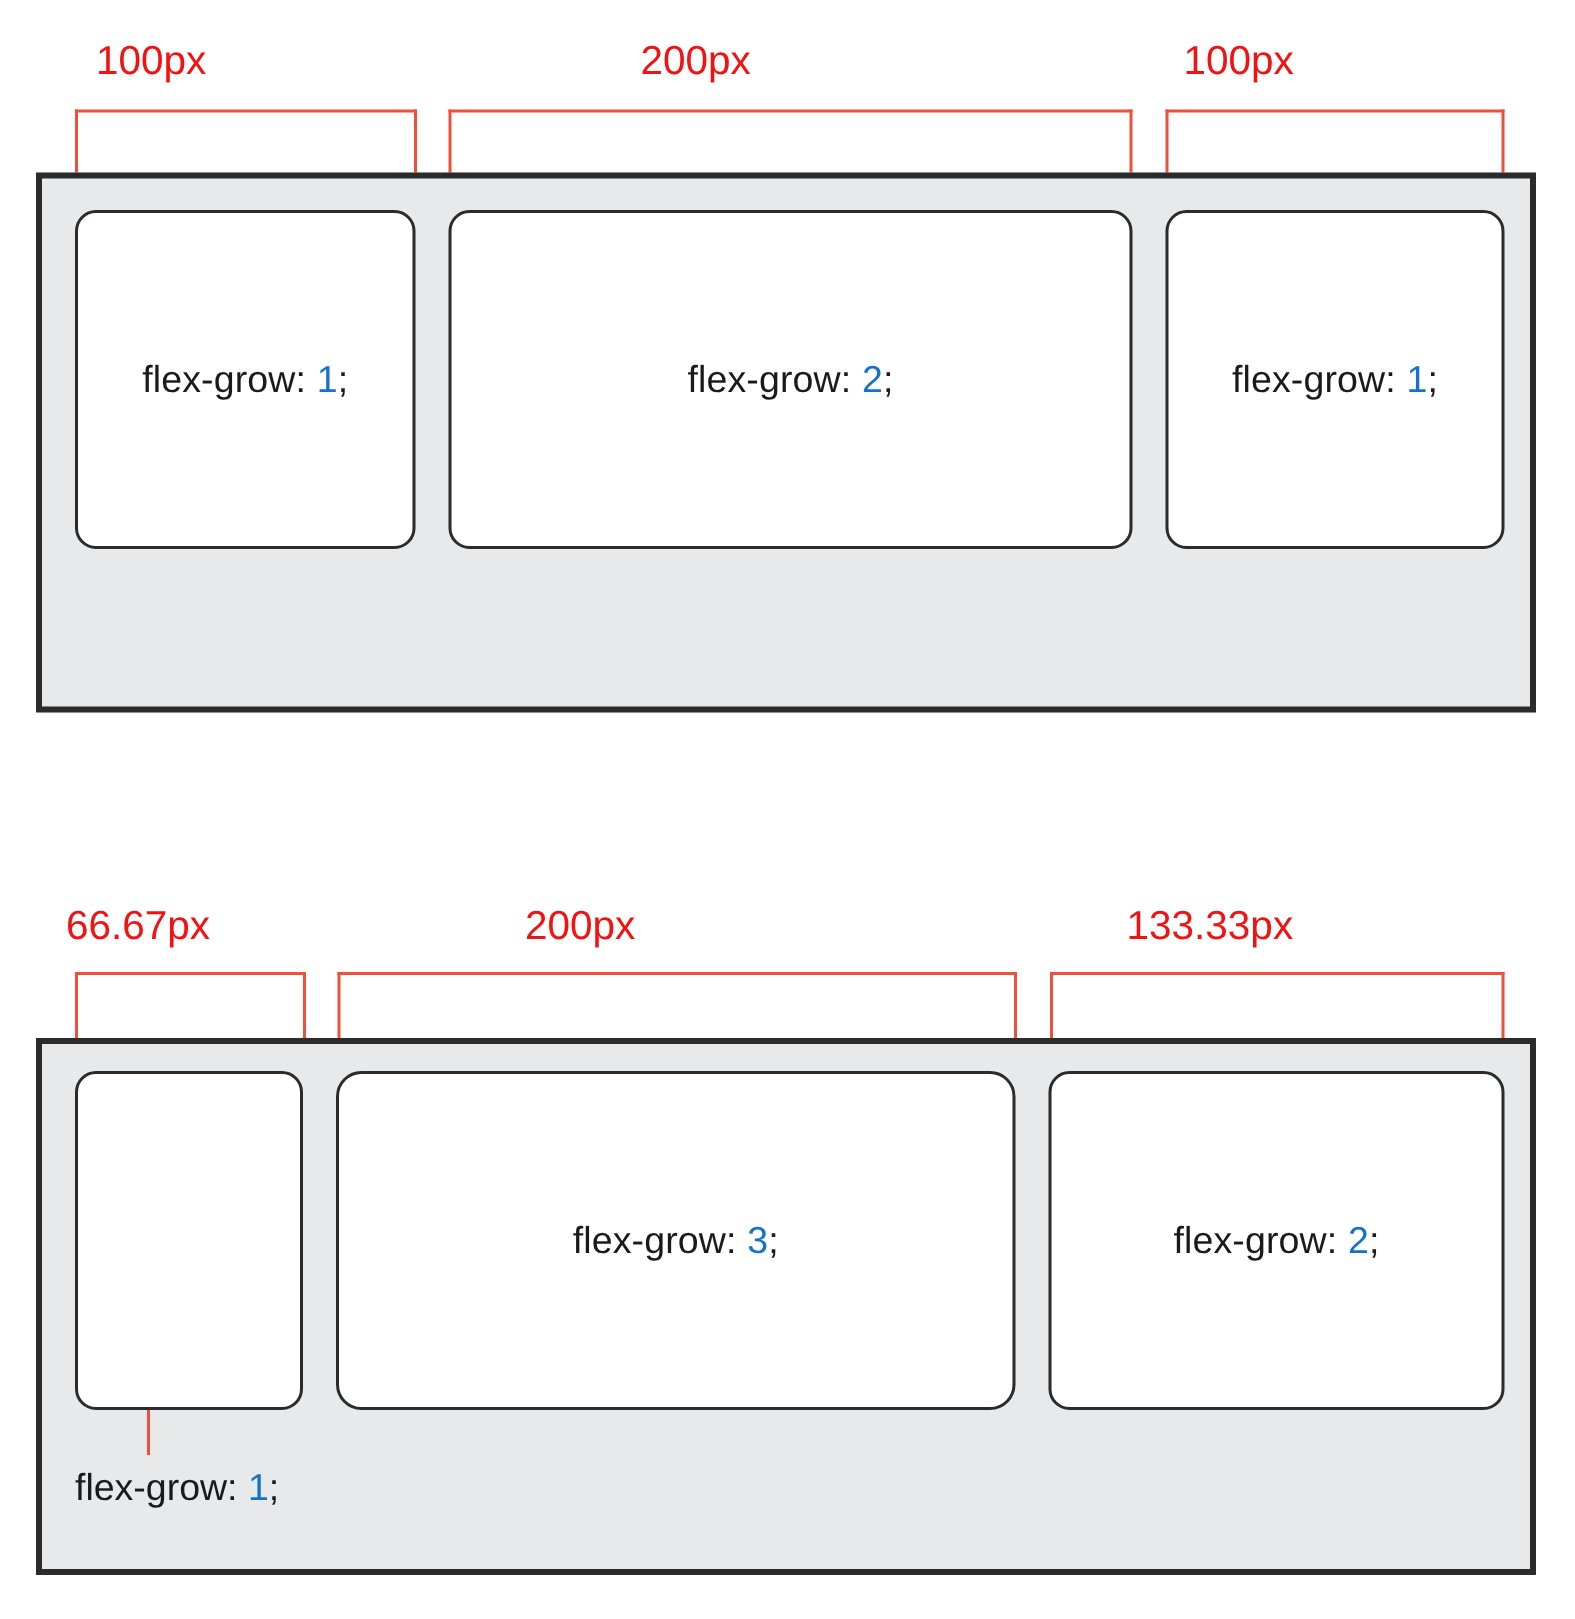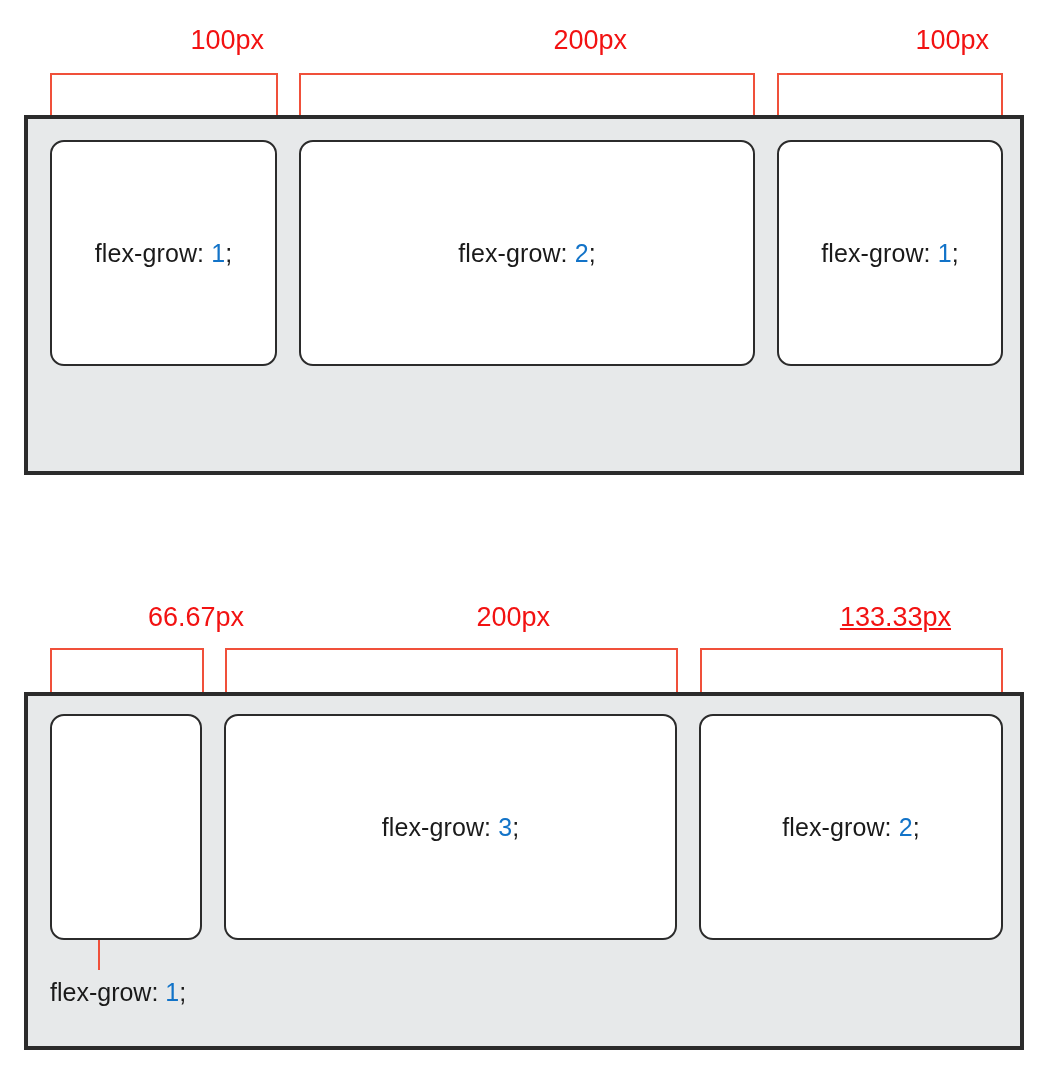--- a/index.html
+++ b/index.html
@@ -71,21 +71,21 @@
     border-left: 2px solid #f0503a;
     border-right: 2px solid #f0503a;
     border-top: 2px solid #f0503a;
     pointer-events: none;
   }
 
   .measure-label {
     position: absolute;
     color: #f21212;
     font-size: 27px;
-    text-align: right;
+    text-align: left;
     white-space: nowrap;
   }
 
   
   .leader-line {
     position: absolute;
     width: 0;
     border-left: 2px solid #f0503a;
   }
 </style>
@@ -116,35 +116,35 @@
 
     <div class="flex-item" style="left:777px; top:140px; width:226px; height:226px;">
       <span class="code-label"><span>flex-grow: </span><span class="num">1</span><span>;</span></span>
     </div>
   </div>
 
   <div>
 
     <div class="measure-label" style="left:44px; top:602px; width:200px;">66.67px</div>
     <div class="measure-label" style="left:350px; top:602px; width:200px;">200px</div>
-    <div class="measure-label" style="left:751px; top:602px; width:200px;text-decoration:underline;">133.33px</div>
+    <div class="measure-label" style="left:751px; top:602px; width:200px;">133.33px</div>
 
     <div class="bracket" style="left:50px; top:648px; width:154px; height:66px;"></div>
     <div class="bracket" style="left:225px; top:648px; width:453px; height:66px;"></div>
     <div class="bracket" style="left:700px; top:648px; width:303px; height:66px;"></div>
 
     <div class="flex-container" style="left:24px; top:692px; width:1000px; height:358px;"></div>
 
     <div class="flex-item" style="left:50px; top:714px; width:152px; height:226px;"></div>
 
     <div class="leader-line" style="left:98px; top:940px; height:30px;"></div>
 
     <div class="code-label-external" style="left:50px; top:978px;"><span>flex-grow: </span><span class="num">1</span><span>;</span></div>
 
-    <div class="flex-item" style="left:224px; top:714px; width:453px; height:226px;">
+    <div class="flex-item" style="left:224px; top:714px; width:453px; height:226px;border-radius:17px;">
       <span class="code-label"><span>flex-grow: </span><span class="num">3</span><span>;</span></span>
     </div>
 
     <div class="flex-item" style="left:699px; top:714px; width:304px; height:226px;">
       <span class="code-label"><span>flex-grow: </span><span class="num">2</span><span>;</span></span>
     </div>
   </div>
 
 </div>
 

